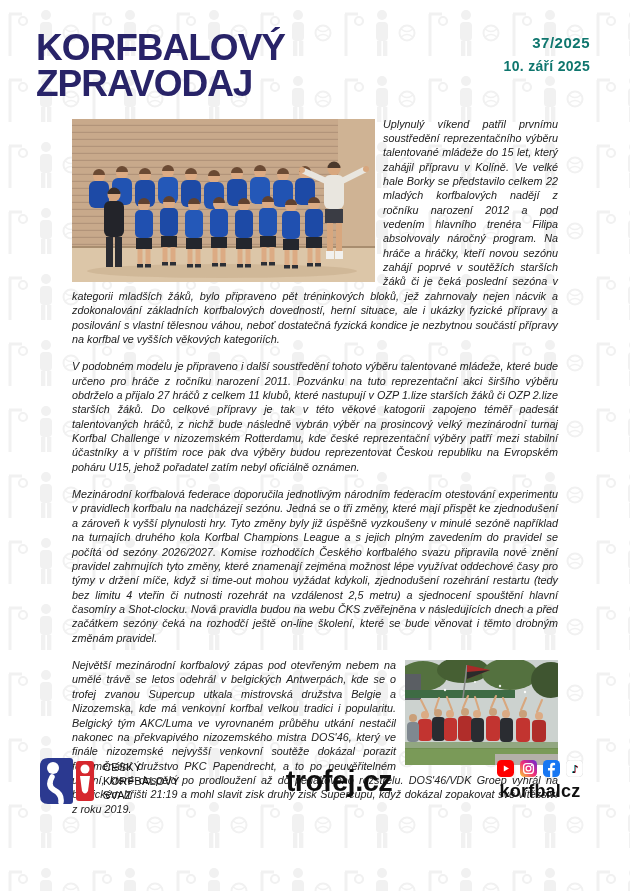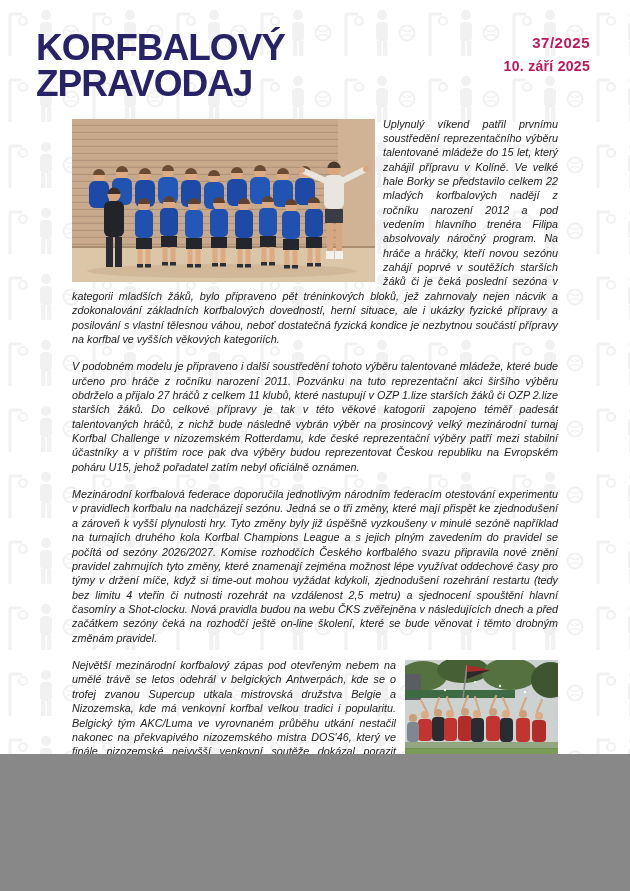--- a/index.html
+++ b/index.html
@@ -1,32 +1,32 @@
 <!DOCTYPE html>
 <html><head>
 <meta charset="utf-8">
 <style>
   html,body{margin:0;padding:0;background:#888;}
   .page{
-    position:relative;width:630px;height:754px;margin:0 auto;
+    position:relative;width:630px;height:891px;margin:0 auto;
     background:#ffffff;overflow:hidden;
     font-family:"Liberation Sans", sans-serif;color:#1f1f1f;
   }
   .bg-pattern{position:absolute;left:0;top:0;z-index:0;}
   .content{position:relative;z-index:1;}
 
   
   .masthead{padding:30px 40px 0 36px;position:relative;}
   .masthead h1{
     margin:0;color:#282368;font-size:37px;line-height:0.98;
     font-weight:bold;letter-spacing:-1px;
   }
   .issue-info{
     position:absolute;top:34px;right:40px;text-align:right;
-    font-weight:bold;color:#be185d;
+    font-weight:bold;color:#0f766e;
   }
   .issue-no{font-size:15px;letter-spacing:0.5px;}
   .issue-date{font-size:14px;margin-top:7px;letter-spacing:0.3px;}
 
   
   .article{margin:14px 72px 0 72px;font-size:10.8px;line-height:1.33;text-align:justify;color:#212121;font-style:italic;}
   .para{margin:0 0 13px 0;overflow:visible;}
   .para::after{content:"";display:block;clear:both;}
   .photo-left{float:left;width:303px;height:163px;margin:2px 8px 3px 0;}
   .photo-right{float:right;width:153px;height:105px;margin:2px 0 3px 9px;}

